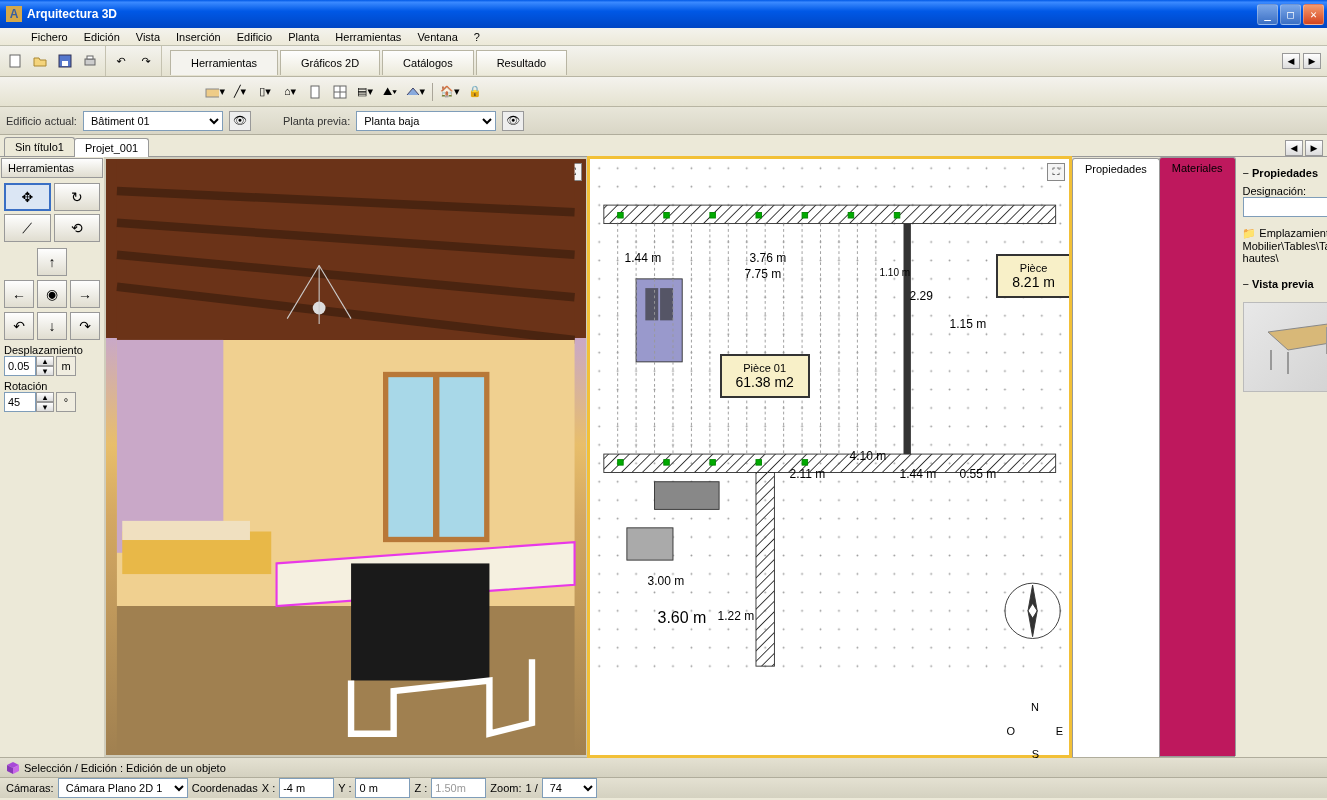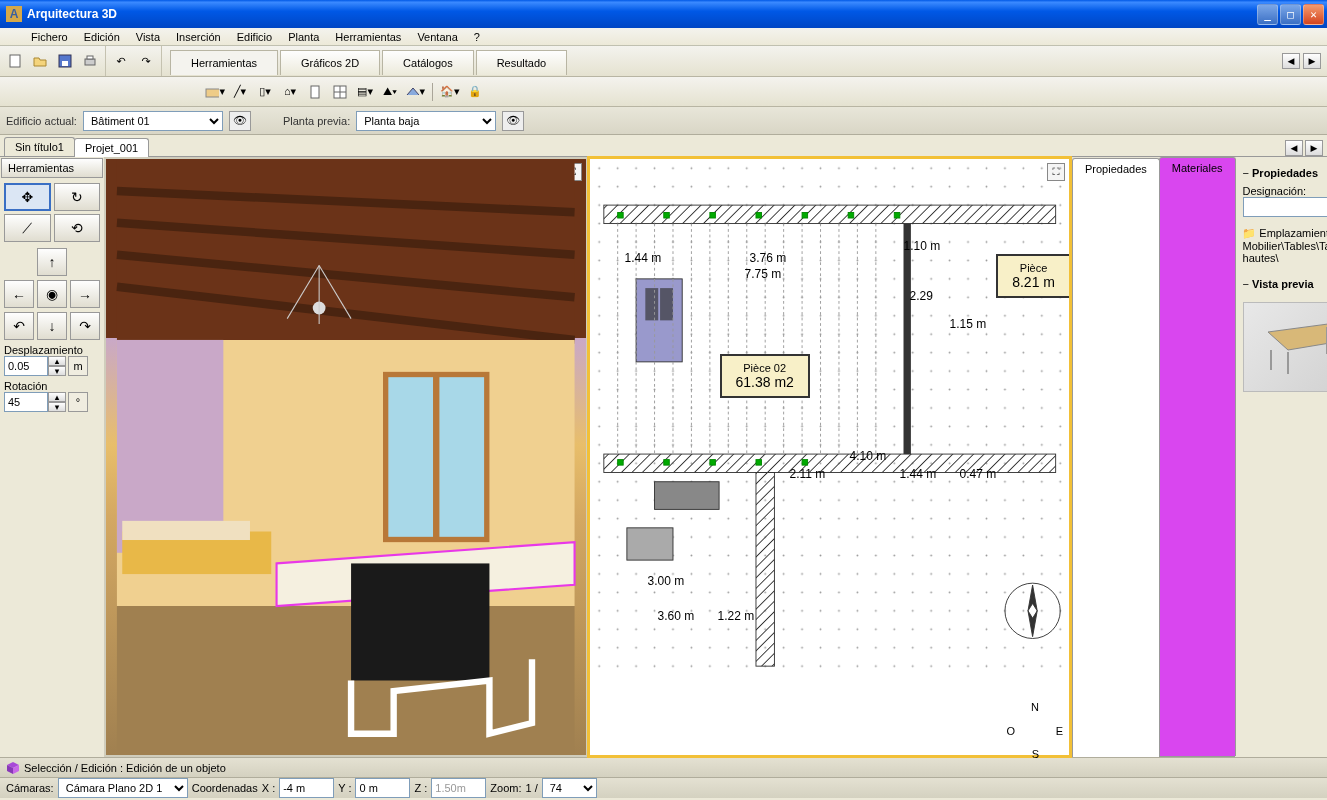--- a/index.html
+++ b/index.html
@@ -29,32 +29,32 @@
 .doctabs .nav { margin-left: auto; margin-right: 4px; display: flex; gap: 2px; }
 .mainarea { display: flex; height: calc(100vh - 28px - 22px - 30px - 30px - 28px - 22px - 20px - 20px); }
 .leftpanel { width: 104px; background: #ece9d8; }
 .lp-title { padding: 3px 6px; border: 1px solid #999; background: linear-gradient(to bottom,#fefefe,#e0ddd0); margin: 1px; }
 .lp-grid { display: grid; grid-template-columns: 1fr 1fr; gap: 3px; padding: 4px; }
 .lp-grid3 { display: grid; grid-template-columns: 1fr 1fr 1fr; gap: 3px; padding: 2px 4px; }
 .lp-btn { height: 28px; border: 1px solid #999; background: linear-gradient(to bottom,#fefefe,#e0ddd0); display: flex; align-items: center; justify-content: center; font-size: 14px; cursor: pointer;}
 .lp-btn.active { border: 2px solid #3a6fc4; background: #dbe6f4; }
 .lp-field { padding: 2px 4px; }
 .lp-spin { display: flex; }
-.lp-spin input { width: 44px; }
+.lp-spin input { width: 32px; }
 .lp-unit { width: 20px; border: 1px solid #999; background: #f0ede0; display: inline-flex; align-items: center; justify-content: center; margin-left: 2px;}
 .viewports { flex: 1; display: flex; gap: 4px; padding: 2px; background: #d0cdbc; }
 .vp { flex: 1; position: relative; background: white; }
 .vp.active { outline: 3px solid #f2c037; }
 .vp-popbtn { position: absolute; top: 4px; right: 4px; width: 18px; height: 18px; border: 1px solid #888; background: #f5f5f5; cursor: pointer; display:flex;align-items:center;justify-content:center;font-size:10px;}
 .vp3d { background: linear-gradient(to bottom, #6b3318 0%, #6b3318 30%, #c9a8c8 30%, #e8be6a 48%, #d4a862 60%, #a08050 100%); }
 .roomlabel { position: absolute; background: #f8f0c8; border: 2px solid #333; padding: 6px 14px; text-align: center; font-size: 18px; font-family: serif; }
 .roomlabel .area { font-size: 14px; }
 .rightpanel { width: 256px; background: #ece9d8; border-left: 1px solid #999; display: flex; flex-direction: row; }
 .rtabs { display: flex; border-bottom: 1px solid #999; background: #e6e3d4; }
-.rtab { padding: 4px 12px; border: 1px solid #999; border-bottom: none; margin-right: -1px; cursor: pointer; background: #d946ef; border-radius: 3px 3px 0 0;}
+.rtab { padding: 4px 12px; border: 1px solid #999; border-bottom: none; margin-right: -1px; cursor: pointer; background: #be185d; border-radius: 3px 3px 0 0;}
 .rtab.active { background: white; position: relative; top: 1px; }
 .psection { padding: 6px 8px; }
 .psect-head { font-weight: bold; padding: 4px 0; }
 .psect-head::before { content: "− "; font-weight: normal; }
 .pfield { padding: 2px 0; }
 .pfield input { width: 100%; }
 .loc-folder { color: #7a6000; }
 .preview { width: 120px; height: 90px; margin: 8px auto; background: linear-gradient(135deg,#e8e8e8 0%,#d0d0d0 100%); display: flex; align-items: center; justify-content: center; border: 1px solid #bbb;}
 .table-svg { width: 100px; height: 70px; }
 .statusrow { height: 20px; background: linear-gradient(to bottom,#e4e1d2,#d4d1c0); border-top: 1px solid #b0ad9c; display: flex; align-items: center; padding: 0 6px; gap: 4px; }
@@ -307,38 +307,38 @@
             <rect x="180" y="326" width="6" height="6"></rect>
             <rect x="230" y="326" width="6" height="6"></rect>
           </g>
         <g transform="translate(480,490)" stroke="#333" fill="none">
           <circle r="30"></circle>
             <polygon points="0,-28 -5,0 0,-8 5,0" fill="#333"></polygon>
             <polygon points="0,28 -5,0 0,8 5,0" fill="#333"></polygon>
         </g>
       </svg>
       <div class="roomlabel" style="top:195px;left:130px;">
-        <div>Pièce 02</div>
+        <div>Pièce 01</div>
         <div class="area">61.38 m2</div>
       </div>
       <div class="roomlabel" style="top:95px;right:0;border-right:none;">
         <div>Pièce</div>
         <div class="area">8.21 m</div>
       </div>
       <div style="position:absolute;top:92px;left:35px;font-size:12px;">1.44 m</div>
       <div style="position:absolute;top:92px;left:160px;font-size:12px;">3.76 m</div>
       <div style="position:absolute;top:108px;left:155px;font-size:12px;">7.75 m</div>
-      <div style="position:absolute;top:80px;left:290px;font-size:12px;margin-left:24px;">1.10 m</div>
+      <div style="position:absolute;top:108px;left:290px;font-size:10px;">1.10 m</div>
       <div style="position:absolute;top:130px;left:320px;font-size:12px;">2.29</div>
       <div style="position:absolute;top:158px;left:360px;font-size:12px;">1.15 m</div>
       <div style="position:absolute;top:290px;left:260px;font-size:12px;">4.10 m</div>
       <div style="position:absolute;top:308px;left:200px;font-size:12px;">2.11 m</div>
       <div style="position:absolute;top:308px;left:310px;font-size:12px;">1.44 m</div>
-      <div style="position:absolute;top:308px;left:370px;font-size:12px;">0.47 m</div>
-      <div style="position:absolute;top:450px;left:68px;font-size:12px;">3.60 m</div>
+      <div style="position:absolute;top:308px;left:370px;font-size:12px;">0.55 m</div>
+      <div style="position:absolute;top:450px;left:68px;font-size:16px;">3.60 m</div>
       <div style="position:absolute;top:450px;left:128px;font-size:12px;">1.22 m</div>
       <div style="position:absolute;top:415px;left:58px;font-size:12px;">3.00 m</div>
       <div style="position:absolute;bottom:42px;right:30px;font-size:11px;">N</div>
       <div style="position:absolute;bottom:-5px;right:30px;font-size:11px;">S</div>
       <div style="position:absolute;bottom:18px;right:6px;font-size:11px;">E</div>
       <div style="position:absolute;bottom:18px;right:54px;font-size:11px;">O</div>
     </div>
   </div>
 
   <div class="rightpanel">

